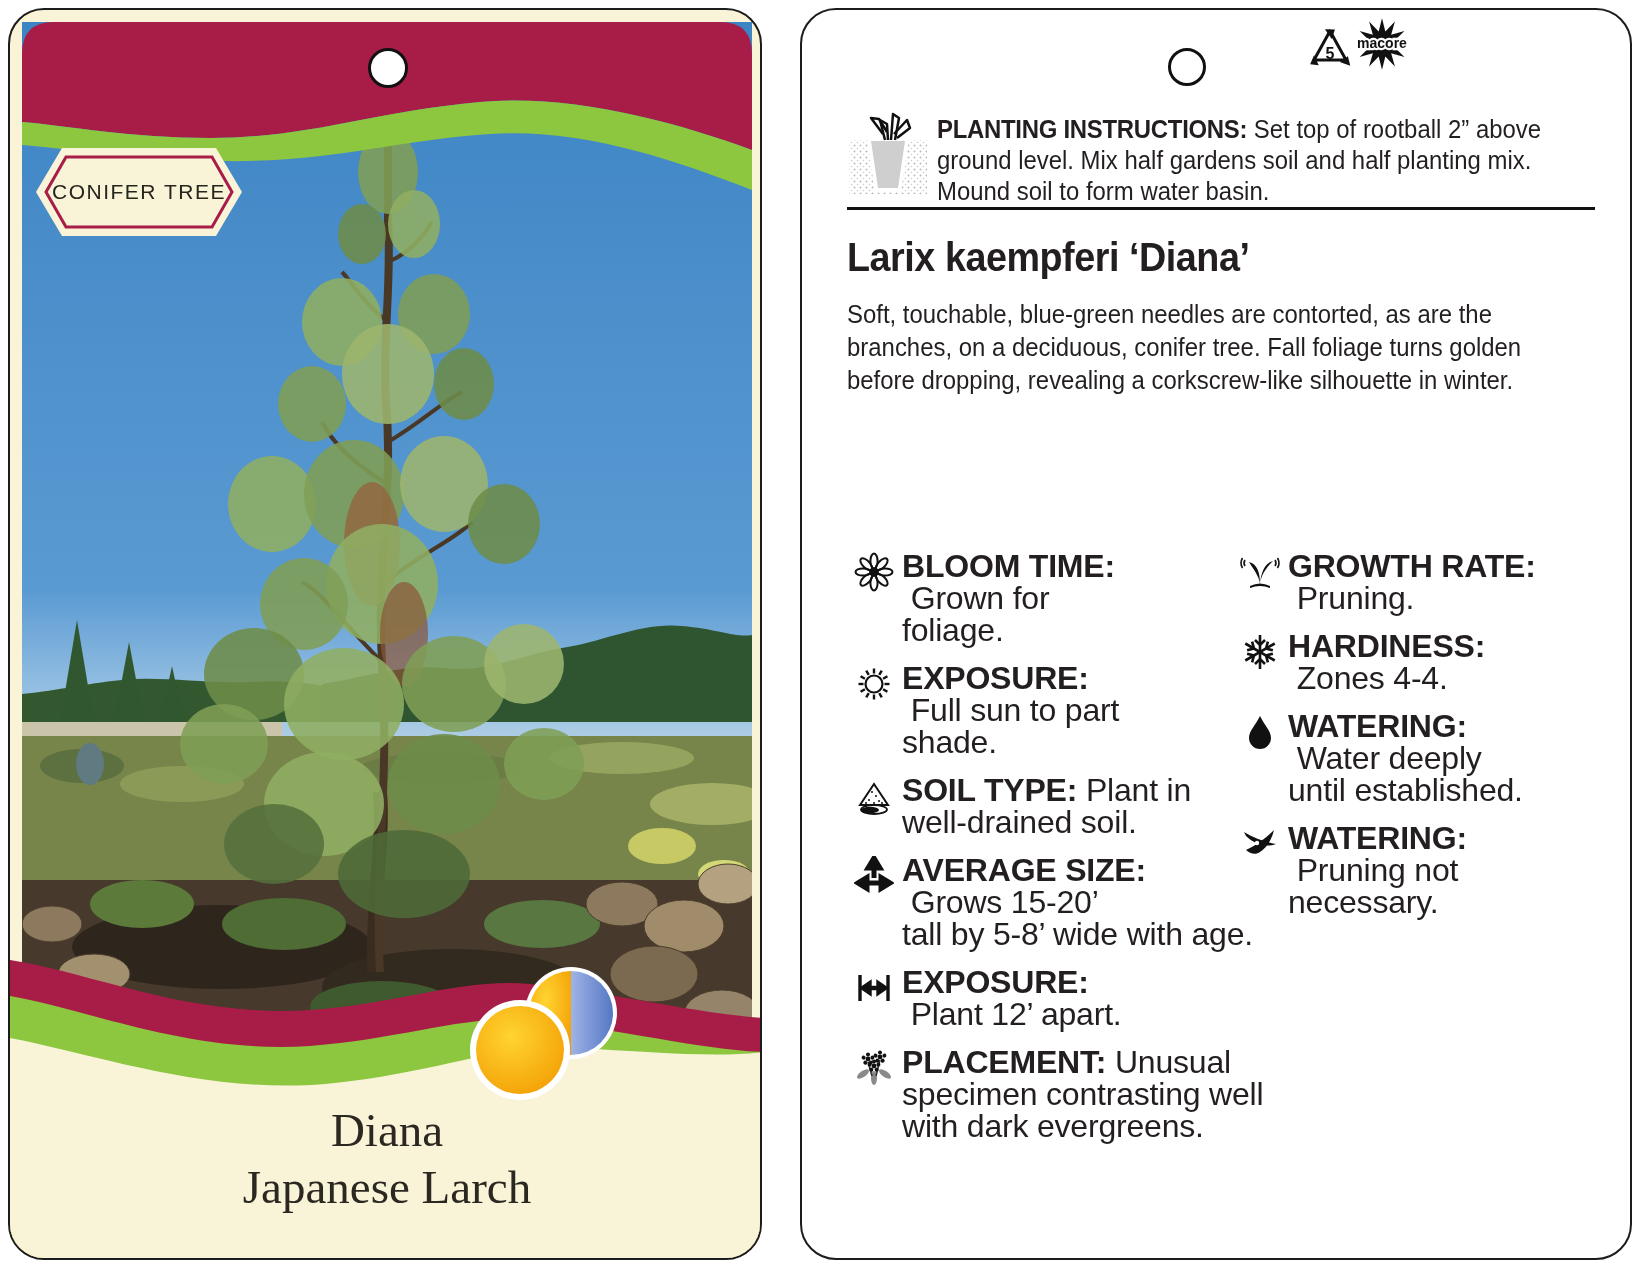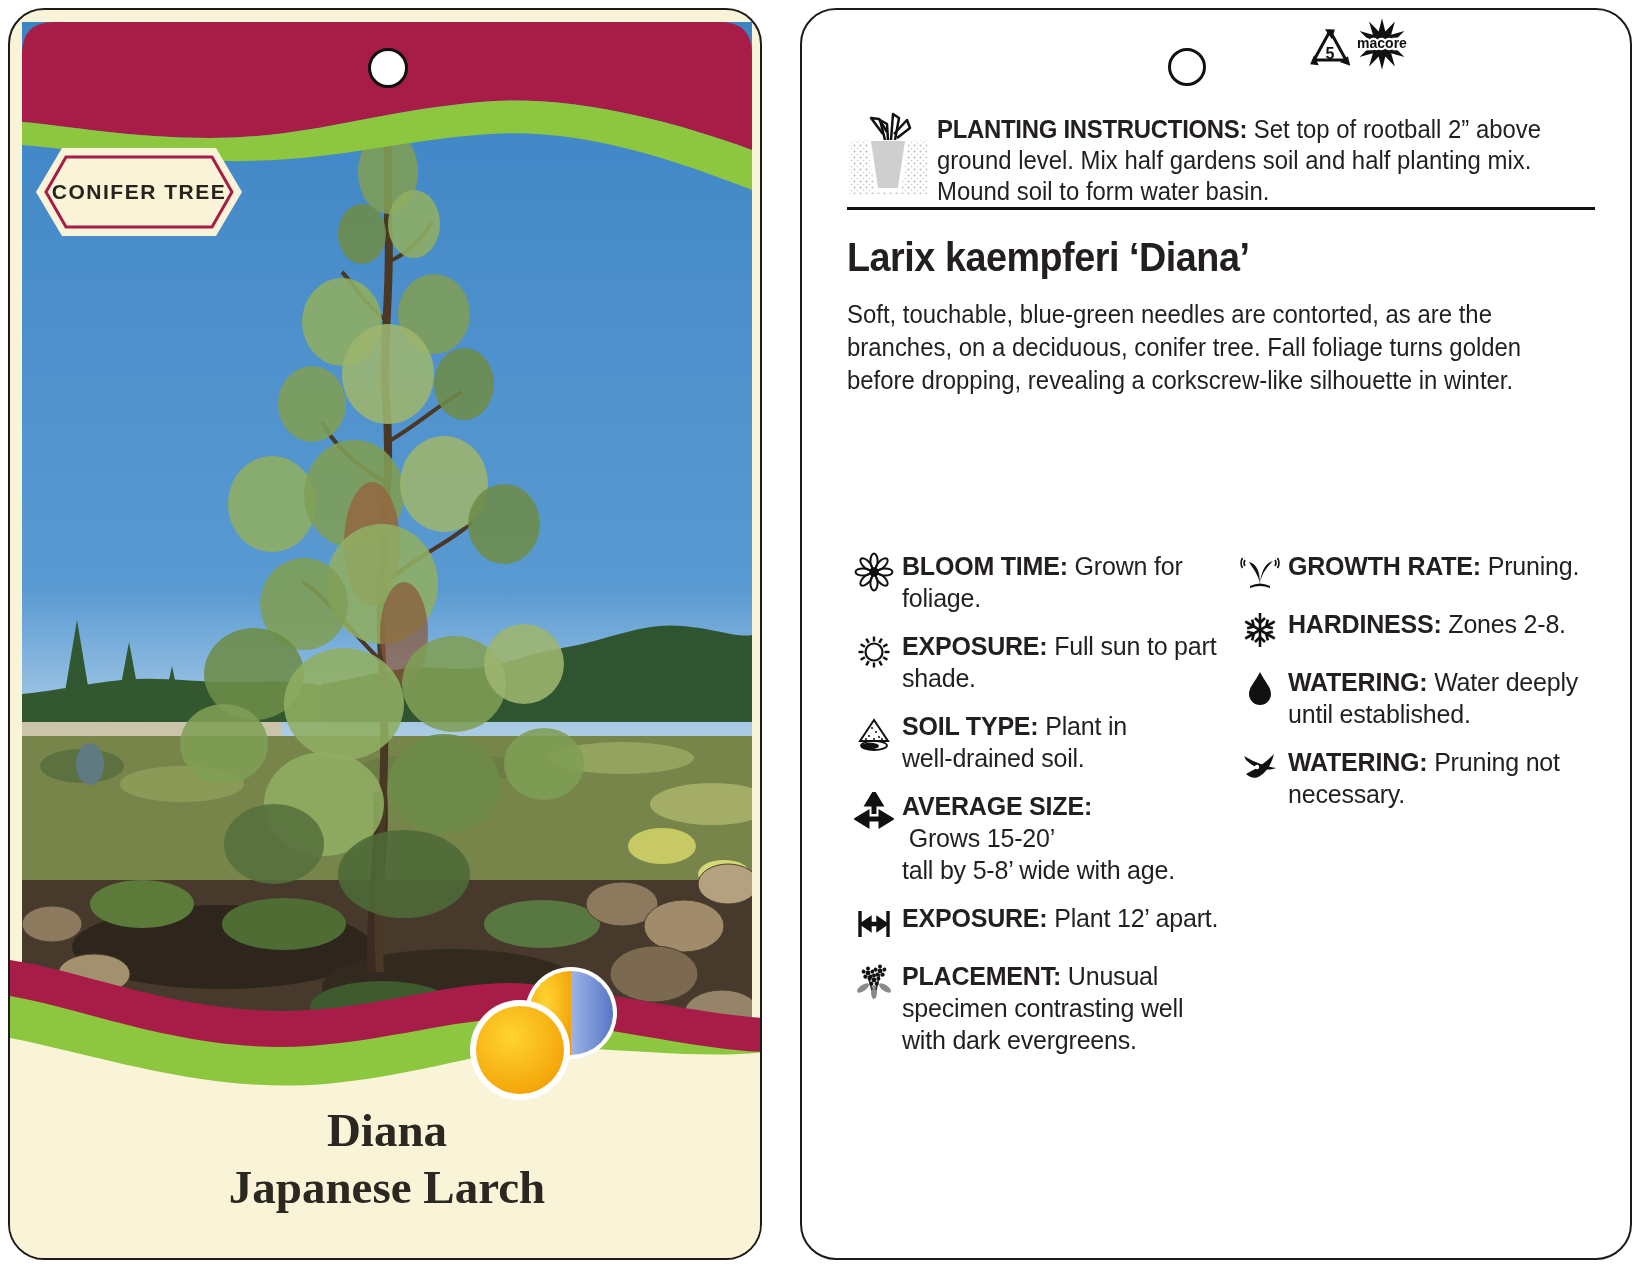--- a/index.html
+++ b/index.html
@@ -8,41 +8,41 @@
   #front-tag{left:8px;width:754px;background:var(--cream,#f9f3d8);}
   #back-tag{left:800px;width:832px;background:#ffffff;}
   .abs{position:absolute;}
   
   #photo{left:12px;top:12px;width:730px;height:1032px;}
   #front-header{left:0;top:0;width:754px;height:230px;}
   #front-bottom{left:0;bottom:0;width:754px;height:320px;}
   #front-hole{left:358px;top:38px;width:34px;height:34px;background:#ffffff;border:3px solid #111;border-radius:50%;}
   #badge{left:26px;top:134px;width:206px;height:96px;}
   #badge-label{left:26px;top:134px;width:206px;height:96px;display:flex;align-items:center;justify-content:center;
-    font-weight:bold;font-size:21px;letter-spacing:1.5px;color:#25251c;}
+    font-weight:normal;font-size:21px;letter-spacing:1.5px;color:#25251c;}
   #sun-circles{left:440px;bottom:150px;width:190px;height:150px;}
   #front-title{left:0;bottom:42px;width:754px;text-align:center;font-family:"Liberation Serif",serif;
-    font-weight:bold;font-size:47px;line-height:57px;color:#2a2820;}
+    font-weight:normal;font-size:47px;line-height:57px;color:#2a2820;}
   
   #back-hole{left:366px;top:38px;width:32px;height:32px;background:#fff;border:3px solid #111;border-radius:50%;}
   #recycle{left:505px;top:16px;width:46px;height:48px;}
   #macore{left:552px;top:6px;width:56px;height:56px;}
   #planting-icon{left:45px;top:98px;width:82px;height:88px;}
   #planting-text{left:135px;top:104px;width:680px;font-size:26px;line-height:31px;transform:scale(.92,1);transform-origin:left top;}
   #planting-text .lbl{font-weight:bold;letter-spacing:-.3px;}
   .preline{white-space:pre;}
   #divider{left:45px;top:197px;width:748px;height:3px;background:#111;}
   #back-title{left:45px;top:224px;font-size:41px;font-weight:bold;letter-spacing:-.5px;transform:scale(.92,1);transform-origin:left top;}
   #back-desc{left:45px;top:288px;font-size:26px;line-height:33px;transform:scale(.92,1);transform-origin:left top;}
   #attr-col-left{left:52px;top:540px;width:370px;}
   #attr-col-right{left:438px;top:540px;width:380px;}
   .attr-item{display:flex;margin-bottom:16px;}
   .attr-icon{flex:0 0 48px;padding-top:2px;}
   .attr-icon svg{width:40px;height:40px;display:block;}
-  .attr-text{font-size:25px;line-height:32px;letter-spacing:-.2px;}
+  .attr-text{font-size:32px;line-height:32px;letter-spacing:-.2px;}
   .attr-label{font-weight:bold;}
   svg text{font-family:"Liberation Sans",sans-serif;}
 </style>
 </head>
 <body>
 
 <div class="tag" id="front-tag">
 
   <svg class="abs" id="photo" viewBox="0 0 730 1032">
     <defs>
@@ -392,21 +392,21 @@
                 <polyline points="15,32 20,27 25,32"></polyline>
               </g>
               <g transform="rotate(120 20 20)">
                 <line x1="20" y1="3" x2="20" y2="37"></line>
                 <polyline points="15,8 20,13 25,8"></polyline>
                 <polyline points="15,32 20,27 25,32"></polyline>
               </g>
             </g>
           </svg>
         </span>
-        <div class="attr-text"><span class="attr-label">HARDINESS:</span><span class="preline"> Zones 2-8.</span></div>
+        <div class="attr-text"><span class="attr-label">HARDINESS:</span><span class="preline"> Zones 4-4.</span></div>
       </div>
       <div class="attr-item">
         <span class="attr-icon">
           <svg viewBox="0 0 40 40">
             <path d="M20,4 C15,14 9,19 9,26 a11,11 0 0 0 22,0 C31,19 25,14 20,4 Z" fill="#111"></path>
           </svg>
         </span>
         <div class="attr-text"><span class="attr-label">WATERING:</span><span class="preline"> Water deeply
 until established.</span></div>
       </div>

